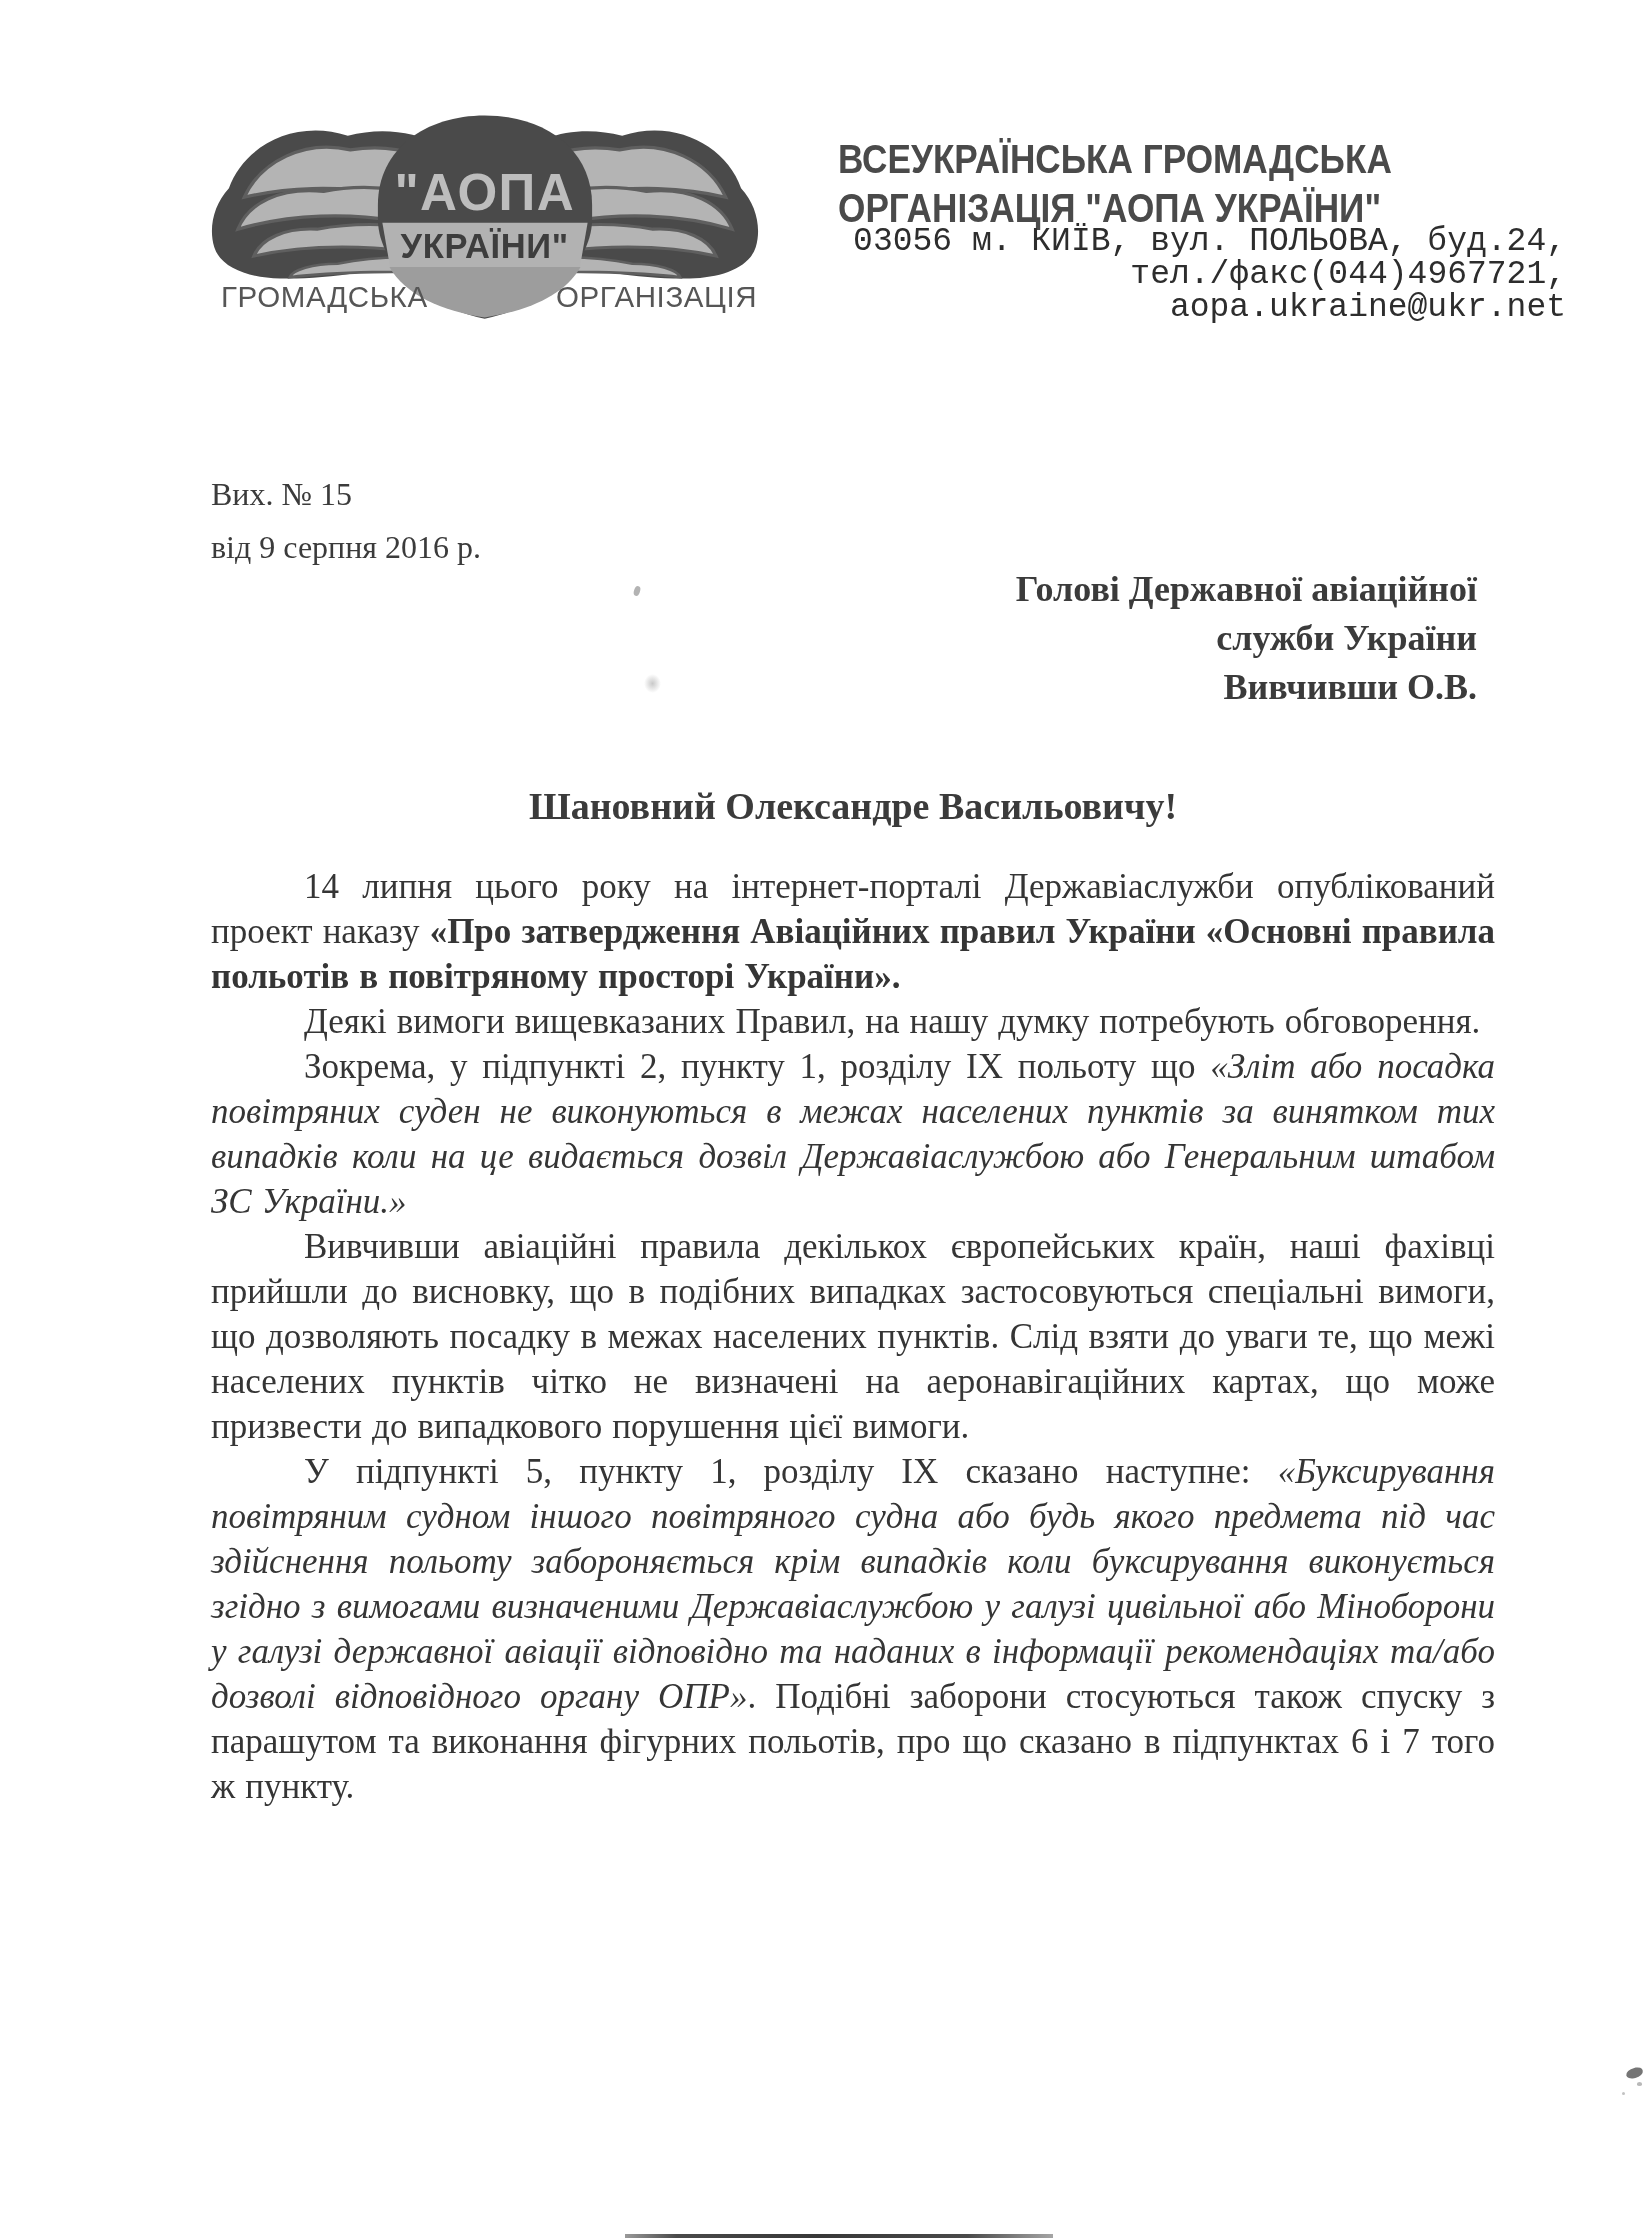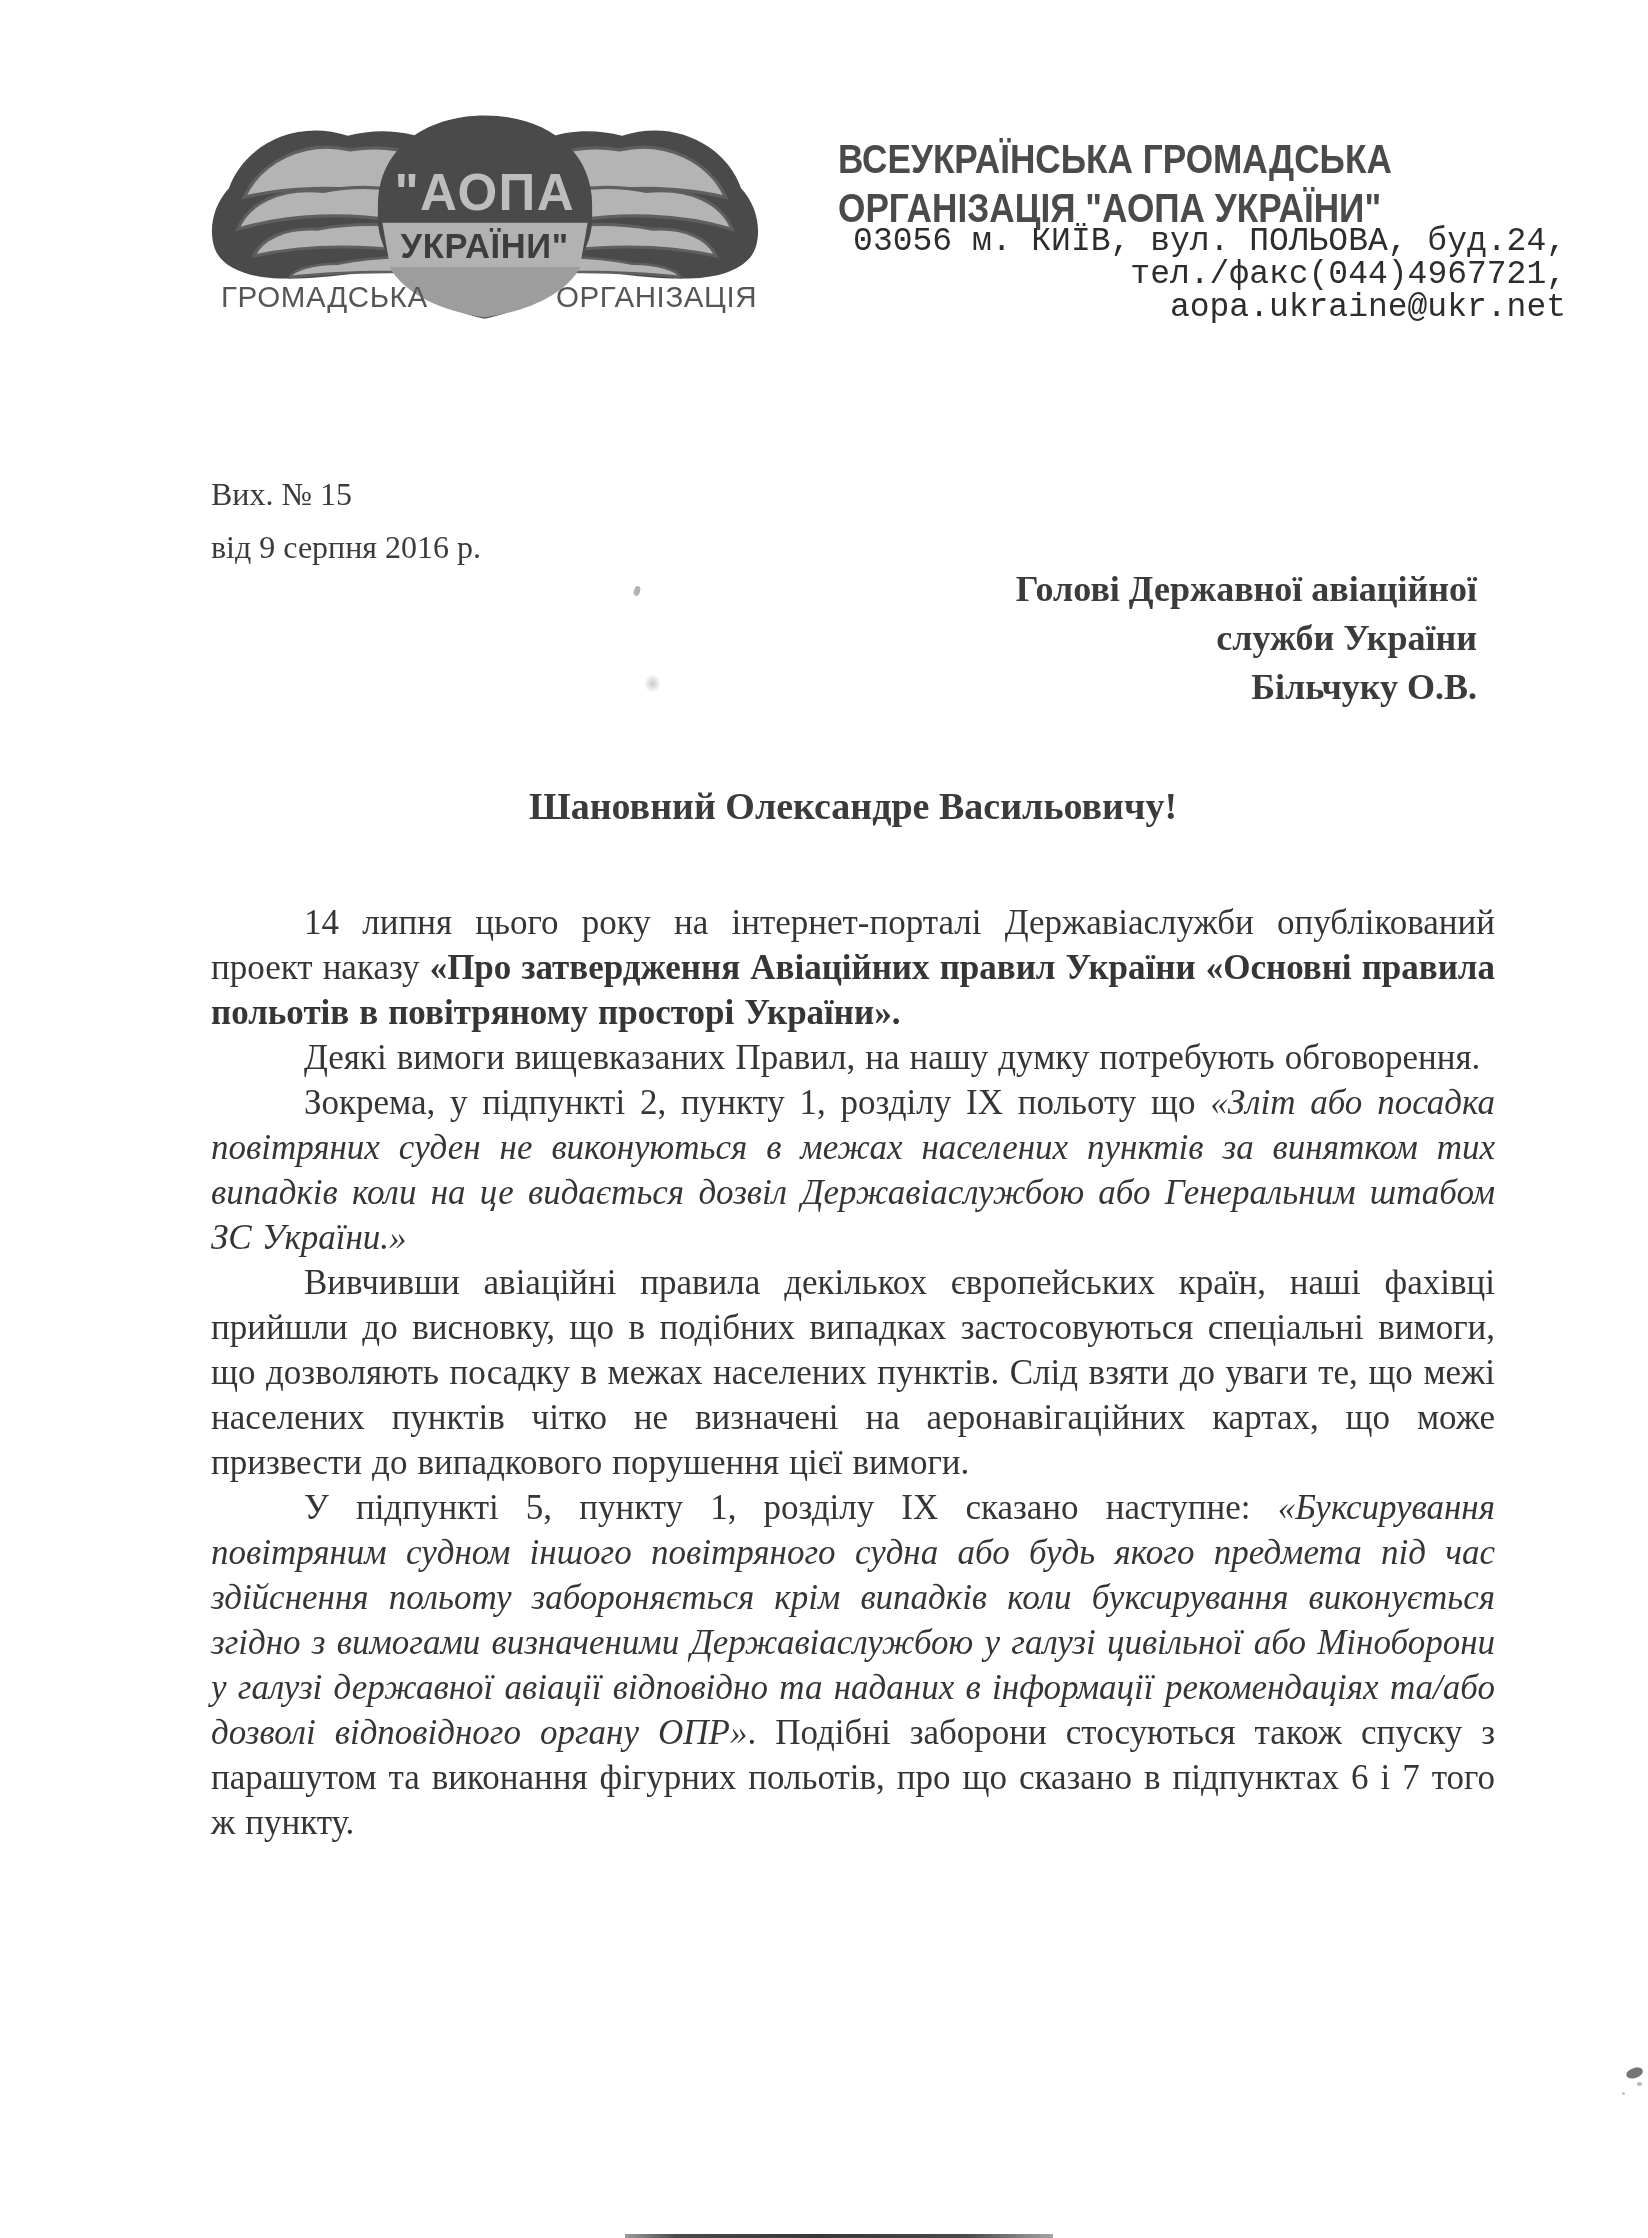--- a/index.html
+++ b/index.html
@@ -48,21 +48,21 @@
     text-align:right;white-space:nowrap;
   }
   
   .salutation{
     position:absolute;left:211px;top:784px;width:1284px;
     text-align:center;font-weight:bold;font-size:38px;color:#3b3b3b;
     white-space:nowrap;
   }
   
   .letter-body{
-    position:absolute;left:211px;top:900px;width:1284px;
+    position:absolute;left:211px;top:864px;width:1284px;
     font-size:35px;line-height:45px;color:#353535;
     text-align:justify;word-spacing:1.3px;
   }
   .letter-body p{margin:0;text-indent:93px;}
   .letter-body .b{font-weight:bold;}
   .letter-body .i{font-style:italic;}
 
   
   .artifact{position:absolute;pointer-events:none;}
   .speck-1{left:634px;top:586px;width:5.8px;height:10.2px;background:#8a8a8a;border-radius:50%;transform:rotate(18deg);opacity:.65;}
@@ -118,21 +118,21 @@
 </div>
 
 <div class="ref-block">
   <div>Вих. № 15</div>
   <div>від 9 серпня 2016 р.</div>
 </div>
 
 <div class="addressee">
   <div>Голові Державної авіаційної</div>
   <div>служби України</div>
-  <div>Більчуку О.В.</div>
+  <div>Вивчивши О.В.</div>
 </div>
 
 <div class="salutation">Шановний Олександре Васильовичу!</div>
 
 <div class="letter-body">
   <p><span>14 липня цього року на інтернет-порталі Державіаслужби опублікований проект наказу </span><span class="b">«Про затвердження Авіаційних правил України «Основні правила польотів в повітряному просторі України».</span></p>
   <p><span>Деякі вимоги вищевказаних Правил, на нашу думку потребують обговорення.</span></p>
   <p><span>Зокрема, у підпункті 2, пункту 1, розділу ІХ польоту що </span><span class="i">«Зліт або посадка повітряних суден не виконуються в межах населених пунктів за винятком тих випадків коли на це видається дозвіл Державіаслужбою або Генеральним штабом ЗС України.»</span></p>
   <p><span>Вивчивши авіаційні правила декількох європейських країн, наші фахівці прийшли до висновку, що в подібних випадках застосовуються спеціальні вимоги, що дозволяють посадку в межах населених пунктів. Слід взяти до уваги те, що межі населених пунктів чітко не визначені на аеронавігаційних картах, що може призвести до випадкового порушення цієї вимоги.</span></p>
   <p><span>У підпункті 5, пункту 1, розділу ІХ сказано наступне: </span><span class="i">«Буксирування повітряним судном іншого повітряного судна або будь якого предмета під час здійснення польоту забороняється крім випадків коли буксирування виконується згідно з вимогами визначеними Державіаслужбою у галузі цивільної або Міноборони у галузі державної авіації відповідно та наданих в інформації рекомендаціях та/або дозволі відповідного органу ОПР»</span><span>. Подібні заборони стосуються також спуску з парашутом та виконання фігурних польотів, про що сказано в підпунктах 6 і 7 того ж пункту.</span></p>

